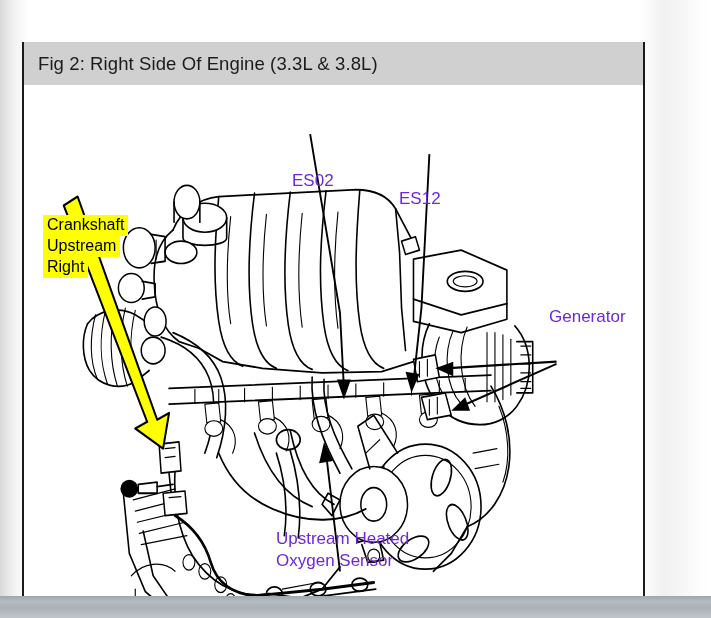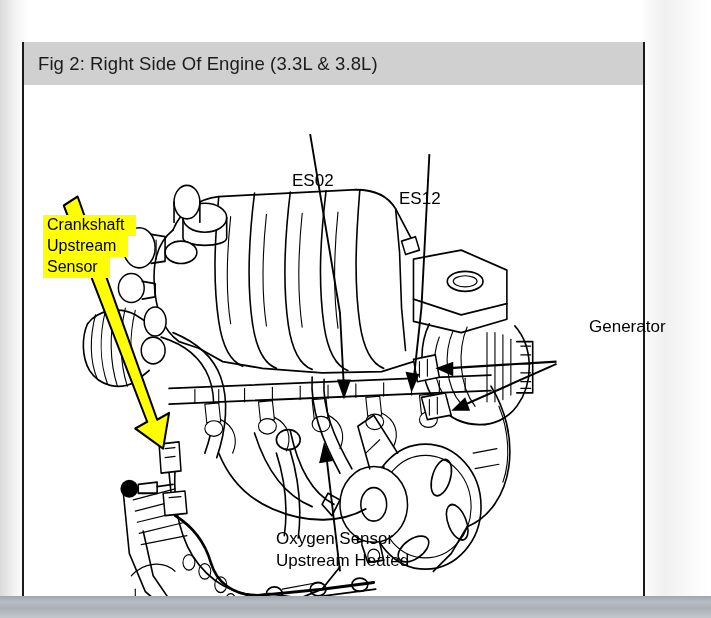--- a/index.html
+++ b/index.html
@@ -73,27 +73,27 @@
     top: 43px;
     right: 0;
     bottom: 0;
     background: #ffffff;
   }
 
   
   .callout {
     position: absolute;
     font-size: 17px;
-    color: #000000;
+    color: #6d28d9;
     white-space: nowrap;
     line-height: 1.28;
   }
   #label-es02 { left: 268px; top: 85px; }
   #label-es12 { left: 375px; top: 103px; }
-  #label-generator { left: 525px; top: 231px; margin-left: 40px; }
+  #label-generator { left: 525px; top: 221px; }
   #label-o2 { left: 252px; top: 443px; }
   #label-engine-size { left: 294px; top: 516px; font-size: 17px; }
   #label-partnum {
     left: 42px;
     top: 527px;
     font-size: 12.5px;
     letter-spacing: 0.2px;
   }
 
   
@@ -101,21 +101,21 @@
     position: absolute;
     left: 19px;
     top: 130px;
     font-size: 16px;
     line-height: 1.0;
     color: #000000;
   }
   #label-crank span {
     display: block;
     background: #ffff00;
-    padding: 2px 12px 3px 4px;
+    padding: 2px 4px 3px 4px;
     width: max-content;
   }
 
   
   #engine-svg {
     position: absolute;
     left: 0;
     top: 0;
     width: 100%;
     height: 100%;
@@ -400,32 +400,32 @@
                                   L 112 308
                                   L 124 302
                                   Z"></path>
         </g>
 
       </svg>
 
       <div id="label-crank">
         <span>Crankshaft</span>
         <span>Upstream</span>
-        <span>Sensor</span>
+        <span>Right</span>
       </div>
 
       <div class="callout" id="label-es02">ES02</div>
 
       <div class="callout" id="label-es12">ES12</div>
 
       <div class="callout" id="label-generator">Generator</div>
 
       <div class="callout" id="label-o2">
+        <div>Upstream Heated</div>
         <div>Oxygen Sensor</div>
-        <div>Upstream Heated</div>
       </div>
 
       <div class="callout" id="label-engine-size">3.3L &amp; 3.8L</div>
 
       <div class="callout" id="label-partnum">G00102516</div>
 
     </div>
   </div>
 
   <div id="bottom-bar"></div>

